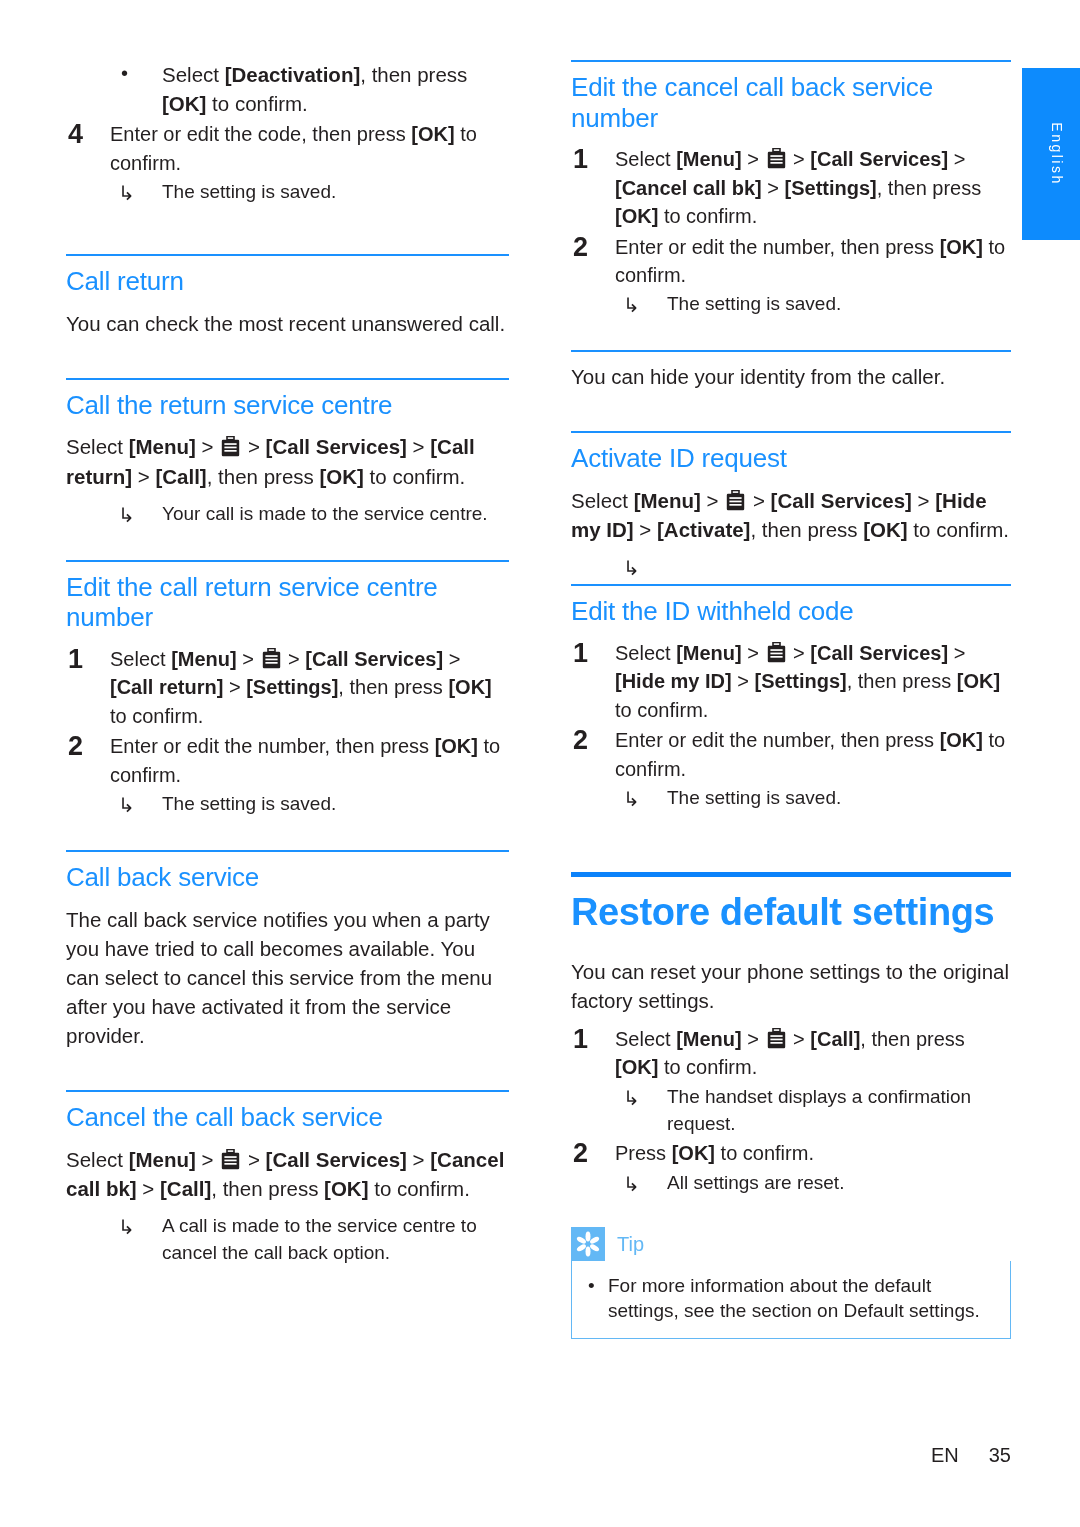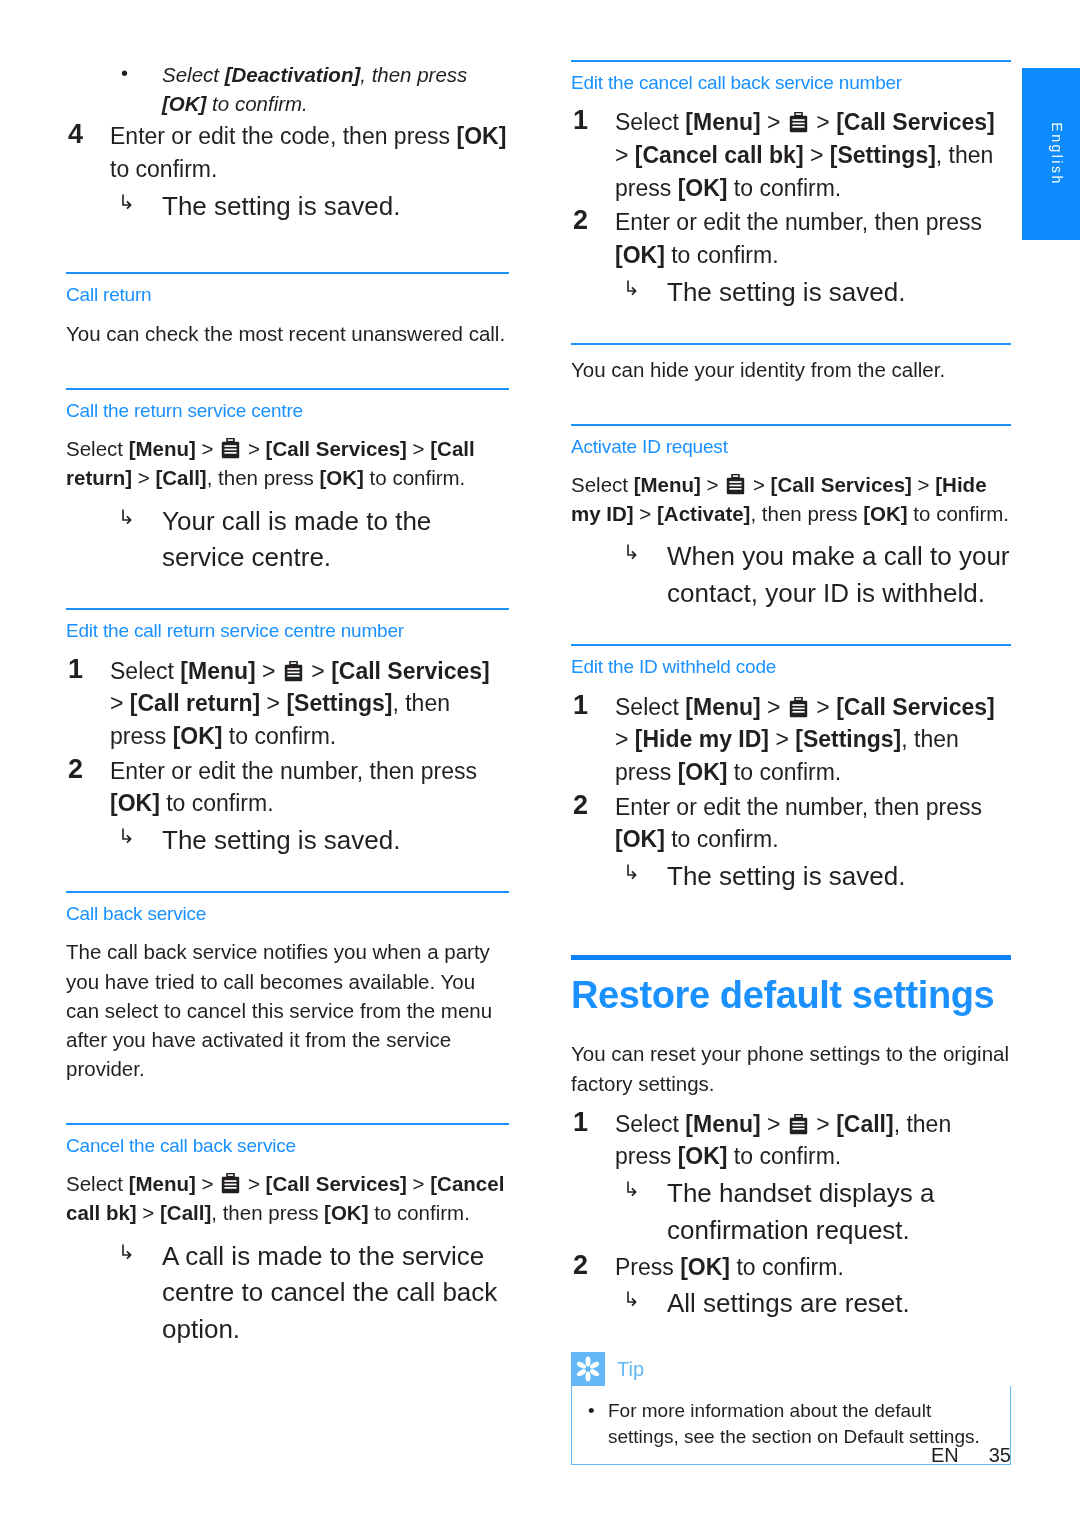--- a/index.html
+++ b/index.html
@@ -43,21 +43,21 @@
     margin: 0 0 10px 0;
   }
   .rule-thick {
     height: 5px;
     background: #0b82fa;
     margin: 0 0 14px 0;
   }
 
   
   h2.sec {
-    font-size: 19px;
+    font-size: 26px;
     line-height: 1.18;
     font-weight: 400;
     color: #1a91ff;
     margin: 0 0 12px 0;
     letter-spacing: -0.2px;
   }
   h1.chapter {
     font-size: 38px;
     line-height: 1.15;
     font-weight: 700;
@@ -85,41 +85,41 @@
   .step .num {
     position: absolute;
     left: 2px;
     top: -3px;
     font-size: 27px;
     font-weight: 700;
     line-height: 1.3;
     color: #231f20;
   }
   .step .txt {
-    font-size: 23px;
+    font-size: 20px;
     line-height: 1.42;
     display: block;
   }
 
   
   .result {
     position: relative;
     padding-left: 96px;
     margin: 0 0 2px 0;
   }
   .result .arw {
     position: absolute;
     left: 52px;
     top: 0;
     font-size: 20px;
     line-height: 1.42;
     color: #231f20;
   }
   .result .txt {
-    font-size: 26px;
+    font-size: 19px;
     line-height: 1.42;
     display: block;
   }
 
   
   .bullet {
     position: relative;
     padding-left: 96px;
     margin: 0 0 2px 0;
   }
@@ -127,21 +127,20 @@
     position: absolute;
     left: 55px;
     top: -1px;
     font-size: 20px;
     line-height: 1.42;
   }
   .bullet .txt {
     font-size: 20.5px;
     line-height: 1.42;
     display: block;
-    font-style: italic;
   }
 
   
   .plain { margin: 0 0 2px 0; }
   .gap-md { height: 30px; }
   .gap-lg { height: 46px; }
   .gap-xl { height: 58px; }
 
   
   .bi {
@@ -353,21 +352,20 @@
       <h2 class="sec">Activate ID request</h2>
       <p class="body plain">Select <b>[Menu]</b> &gt; <span class="bi"><svg width="19" height="21" viewBox="0 0 19 21">
               <rect x="6" y="0.5" width="7" height="3.2" fill="none" stroke="#231f20" stroke-width="1.6"></rect>
               <rect x="0.8" y="3.8" width="17.4" height="16.4" rx="1.2" fill="#231f20"></rect>
               <rect x="3.4" y="7.2" width="12.2" height="1.7" fill="#ffffff"></rect>
               <rect x="3.4" y="10.6" width="12.2" height="1.7" fill="#ffffff"></rect>
               <rect x="3.4" y="14" width="12.2" height="1.7" fill="#ffffff"></rect>
             </svg></span> &gt; <b>[Call Services]</b> &gt; <b>[Hide my ID]</b> &gt; <b>[Activate]</b>, then press <b>[OK]</b> to confirm.</p>
       <div class="result">
         <span class="arw">↳</span>
-        <span class="txt">When you make a call to your contact, your ID is withheld.</span>
       </div>
 
       <div class="gap-md"></div>
 
       <div class="rule"></div>
       <h2 class="sec">Edit the ID withheld code</h2>
       <div class="step">
         <span class="num">1</span>
         <span class="txt">Select <b>[Menu]</b> &gt; <span class="bi"><svg width="19" height="21" viewBox="0 0 19 21">
                 <rect x="6" y="0.5" width="7" height="3.2" fill="none" stroke="#231f20" stroke-width="1.6"></rect>

